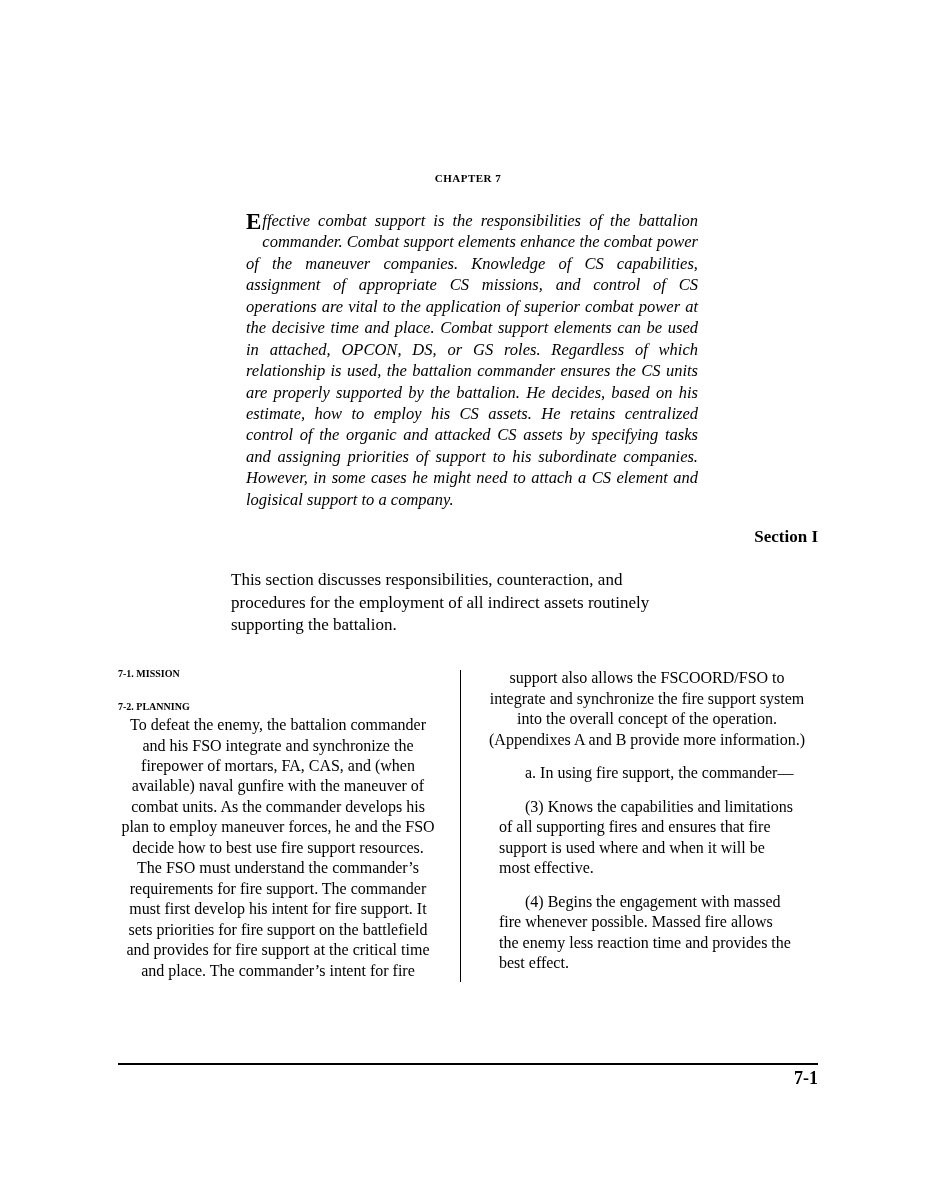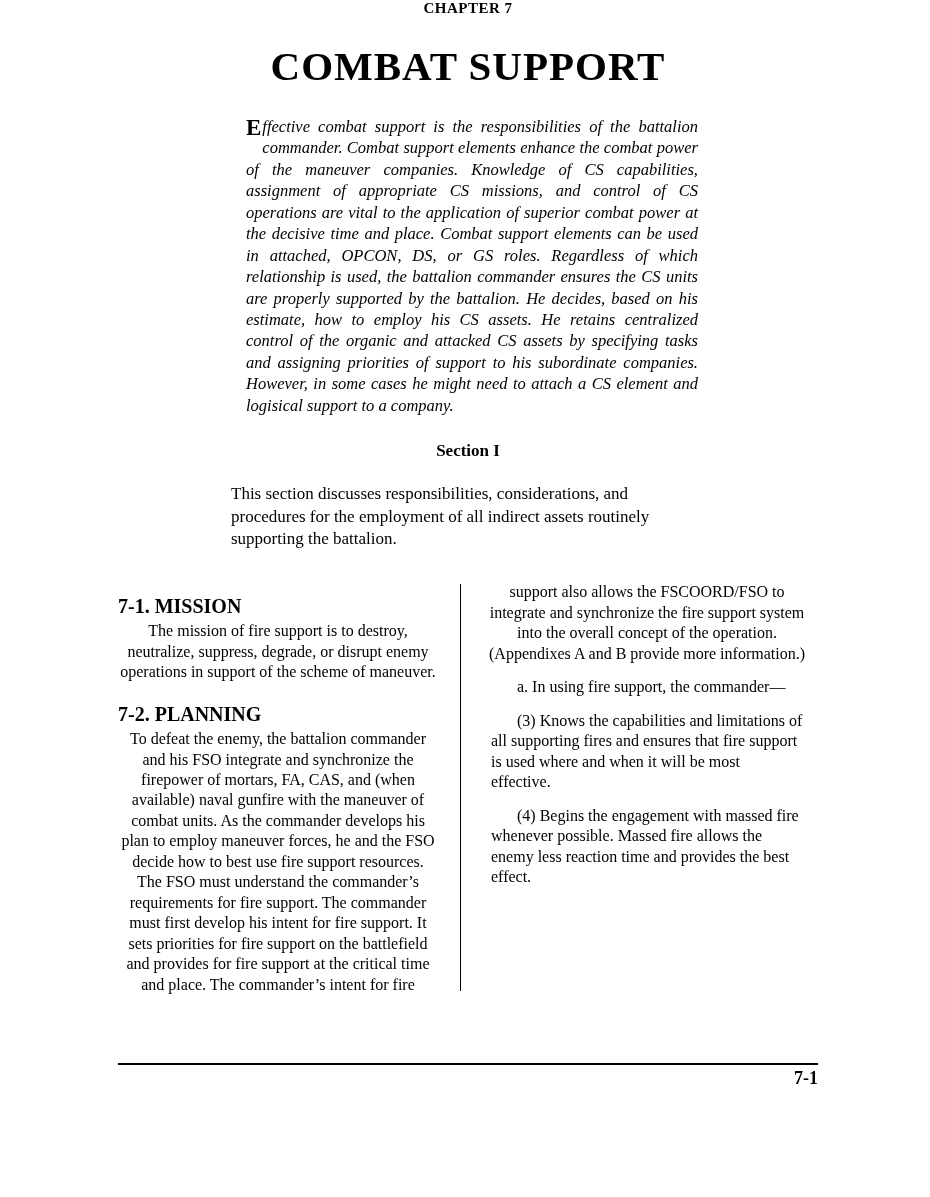--- a/index.html
+++ b/index.html
@@ -26,22 +26,23 @@
     position: absolute;
     left: 118px;
     top: 0;
     width: 700px;
   }
 
   
   .chapter-label {
     text-align: center;
     font-weight: bold;
-    font-size: 15px;
+    font-size: 11px;
     letter-spacing: 0.5px;
+    margin-top: 172px;
   }
   .chapter-title {
     text-align: center;
     font-weight: bold;
     font-size: 41px;
     letter-spacing: 1px;
     margin-top: 25px;
     font-family: "Liberation Serif", serif;
   }
 
@@ -60,22 +61,22 @@
     font-weight: bold;
     font-size: 23px;
     line-height: 0.9;
     float: left;
     margin: 2px 1px 0 0;
     font-family: "Liberation Serif", serif;
   }
 
   
   .section-head {
-    text-align: center;
-    margin-top: 25px;
+    text-align: right;
+    margin-top: 17px;
     font-weight: bold;
   }
   .section-head .sec-num {
     font-size: 17px;
     display: block;
   }
   .section-head .sec-title {
     font-size: 17px;
     display: block;
     letter-spacing: 0.4px;
@@ -106,30 +107,30 @@
   .col.left { padding-right: 22px; }
   .col.right { padding-left: 26px; }
   .col-rule {
     width: 1px;
     background: #000;
     margin: 2px 0 4px 0;
     align-self: stretch;
   }
   .hdg {
     font-weight: bold;
-    font-size: 20px;
-    margin: 12px 0 1px 0;
+    font-size: 10px;
+    margin: 0 0 1px 0;
   }
   .hdg.spaced { margin-top: 20px; }
   p.body {
     margin: 0;
     text-align: center;
   }
   p.ind {
-    margin: 4px;
+    margin: 12px;
     text-indent: 26px;
   }
   p.gap {
     margin-top: 13px;
   }
 
   
   .footer-rule {
     position: absolute;
     left: 118px;
@@ -147,36 +148,34 @@
     margin-left: 45px;
   }
 </style>
 </head>
 <body>
 
 <div class="page">
   <div class="content">
 
     <div class="chapter-label">CHAPTER 7</div>
-    <div class="chapter-title">COMBAT SUPPORT</div>
 
     <div class="intro">
       <span class="dropcap">E</span><span>ffective combat support is the responsibilities of the battalion commander. Combat support elements enhance the combat power of the maneuver companies. Knowledge of CS capabilities, assignment of appropriate CS missions, and control of CS operations are vital to the application of superior combat power at the decisive time and place. Combat support elements can be used in attached, OPCON, DS, or GS roles. Regardless of which relationship is used, the battalion commander ensures the CS units are properly supported by the battalion. He decides, based on his estimate, how to employ his CS assets. He retains centralized control of the organic and attacked CS assets by specifying tasks and assigning priorities of support to his subordinate companies. However, in some cases he might need to attach a CS element and logisical support to a company.</span>
     </div>
 
     <div class="section-head">
       <span class="sec-num">Section I</span>
     </div>
 
-    <div class="section-intro">This section discusses responsibilities, considerations, and procedures for the employment of all indirect assets routinely supporting the battalion.</div>
+    <div class="section-intro">This section discusses responsibilities, counteraction, and procedures for the employment of all indirect assets routinely supporting the battalion.</div>
 
     <div class="columns">
       <div class="col left">
         <div class="hdg">7-1. MISSION</div>
-        <p class="body">The mission of fire support is to destroy, neutralize, suppress, degrade, or disrupt enemy operations in support of the scheme of maneuver.</p>
         <div class="hdg spaced">7-2. PLANNING</div>
         <p class="body">To defeat the enemy, the battalion commander and his FSO integrate and synchronize the firepower of mortars, FA, CAS, and (when available) naval gunfire with the maneuver of combat units. As the commander develops his plan to employ maneuver forces, he and the FSO decide how to best use fire support resources. The FSO must understand the commander’s requirements for fire support. The commander must first develop his intent for fire support. It sets priorities for fire support on the battlefield and provides for fire support at the critical time and place. The commander’s intent for fire</p>
       </div>
 
       <div class="col-rule"></div>
 
       <div class="col right">
         <p class="body">support also allows the FSCOORD/FSO to integrate and synchronize the fire support system into the overall concept of the operation. (Appendixes A and B provide more information.)</p>
         <p class="ind gap">a. In using fire support, the commander—</p>
         <p class="ind gap">(3) Knows the capabilities and limitations of  all supporting fires and ensures that fire support is used where and when it will be most effective.</p>

